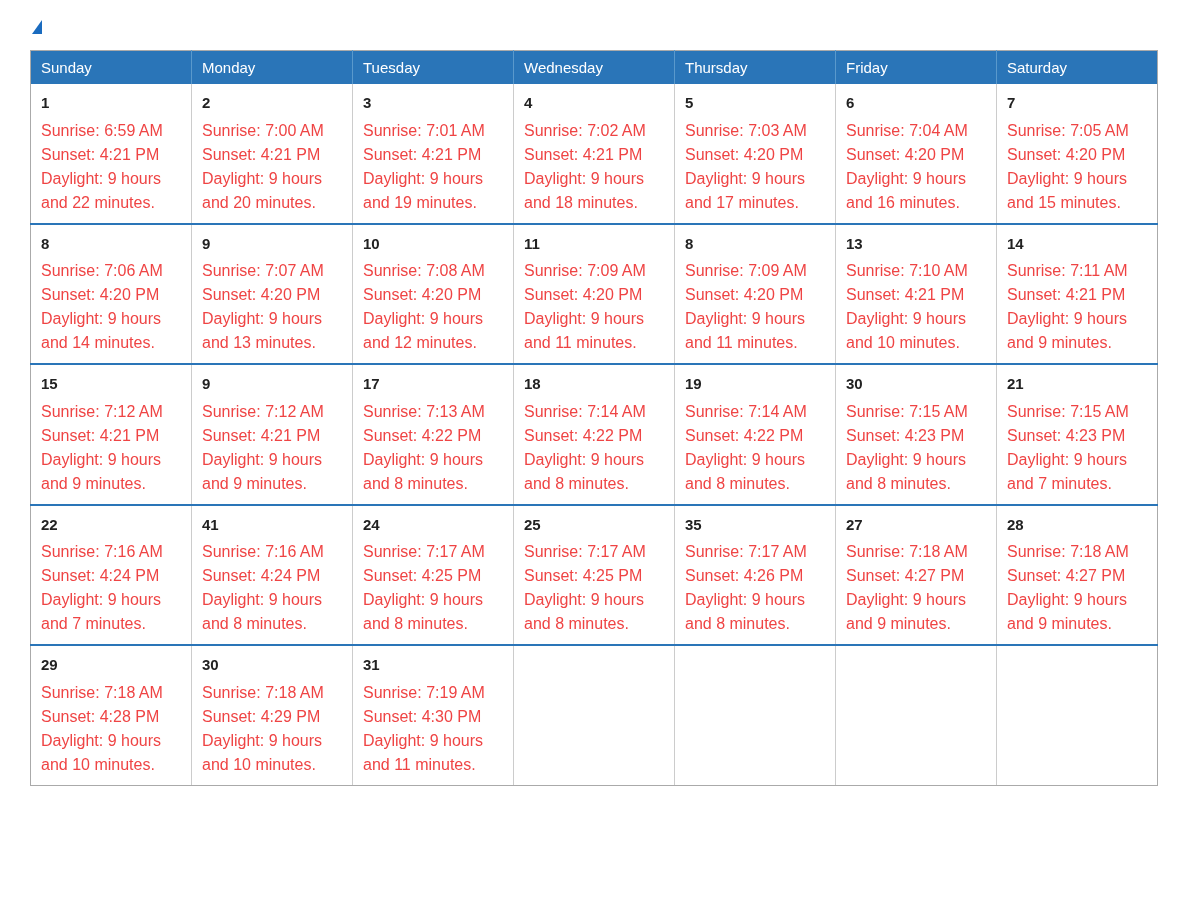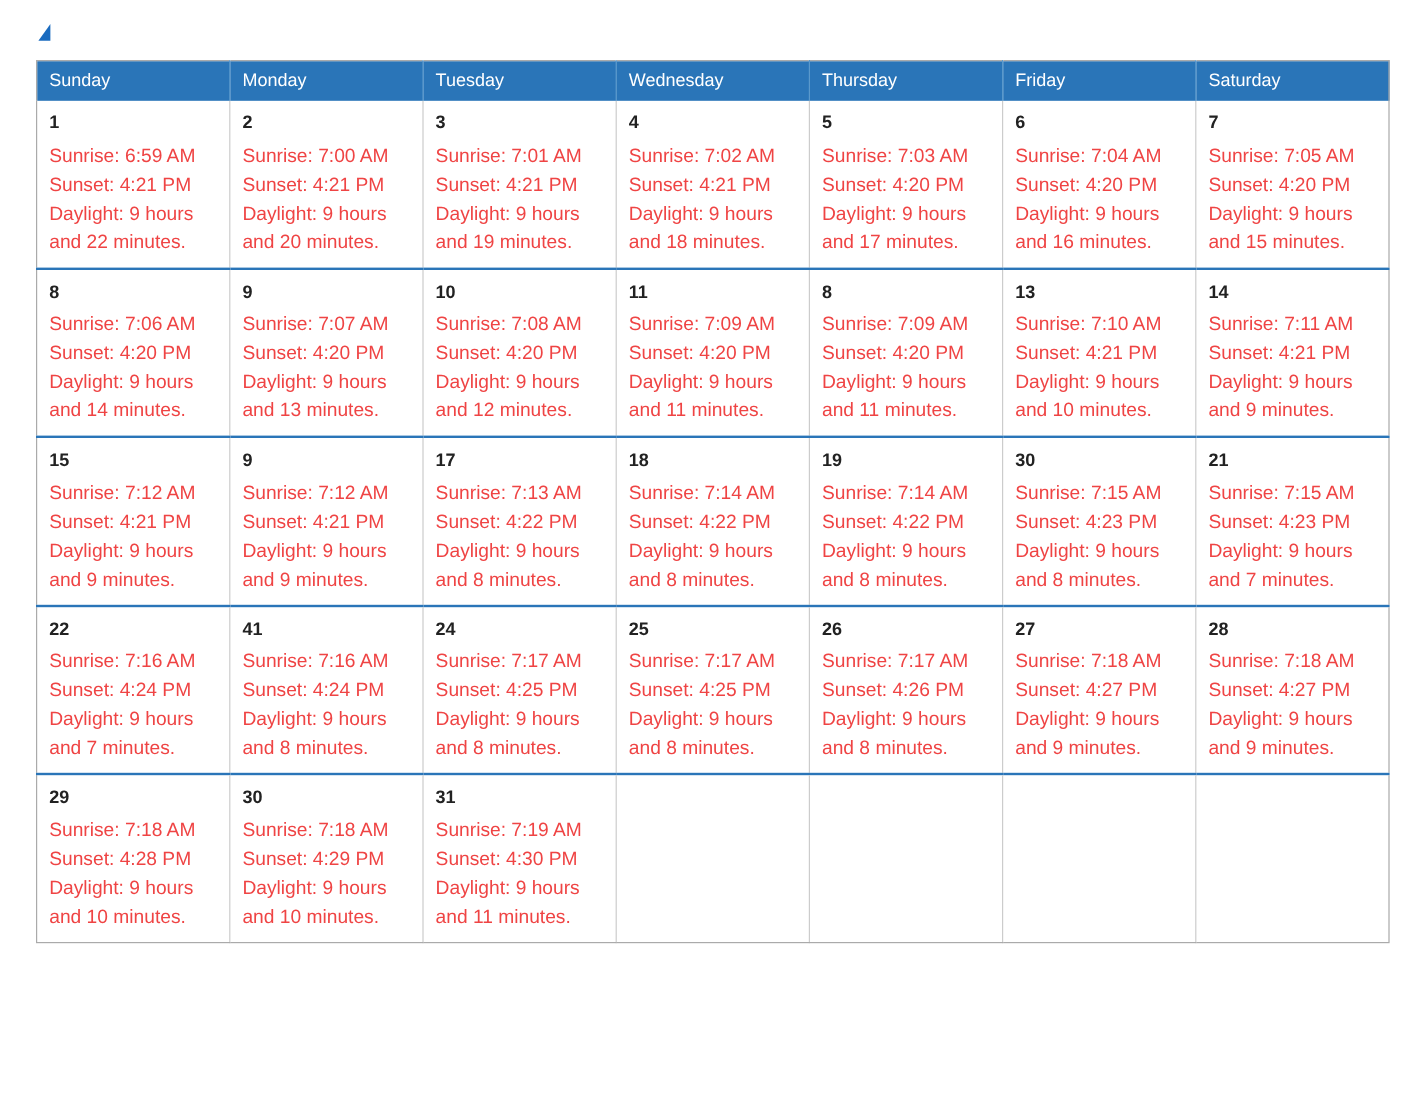--- a/index.html
+++ b/index.html
@@ -239,21 +239,21 @@
       </td>
         <td>
         <span class="day-num">24</span>
         <span class="day-info">Sunrise: 7:17 AM<br>Sunset: 4:25 PM<br>Daylight: 9 hours and 8 minutes.</span>
       </td>
         <td>
         <span class="day-num">25</span>
         <span class="day-info">Sunrise: 7:17 AM<br>Sunset: 4:25 PM<br>Daylight: 9 hours and 8 minutes.</span>
       </td>
         <td>
-        <span class="day-num">26</span>
+        <span class="day-num">35</span>
         <span class="day-info">Sunrise: 7:17 AM<br>Sunset: 4:26 PM<br>Daylight: 9 hours and 8 minutes.</span>
       </td>
         <td>
         <span class="day-num">27</span>
         <span class="day-info">Sunrise: 7:18 AM<br>Sunset: 4:27 PM<br>Daylight: 9 hours and 9 minutes.</span>
       </td>
         <td>
         <span class="day-num">28</span>
         <span class="day-info">Sunrise: 7:18 AM<br>Sunset: 4:27 PM<br>Daylight: 9 hours and 9 minutes.</span>
       </td>

